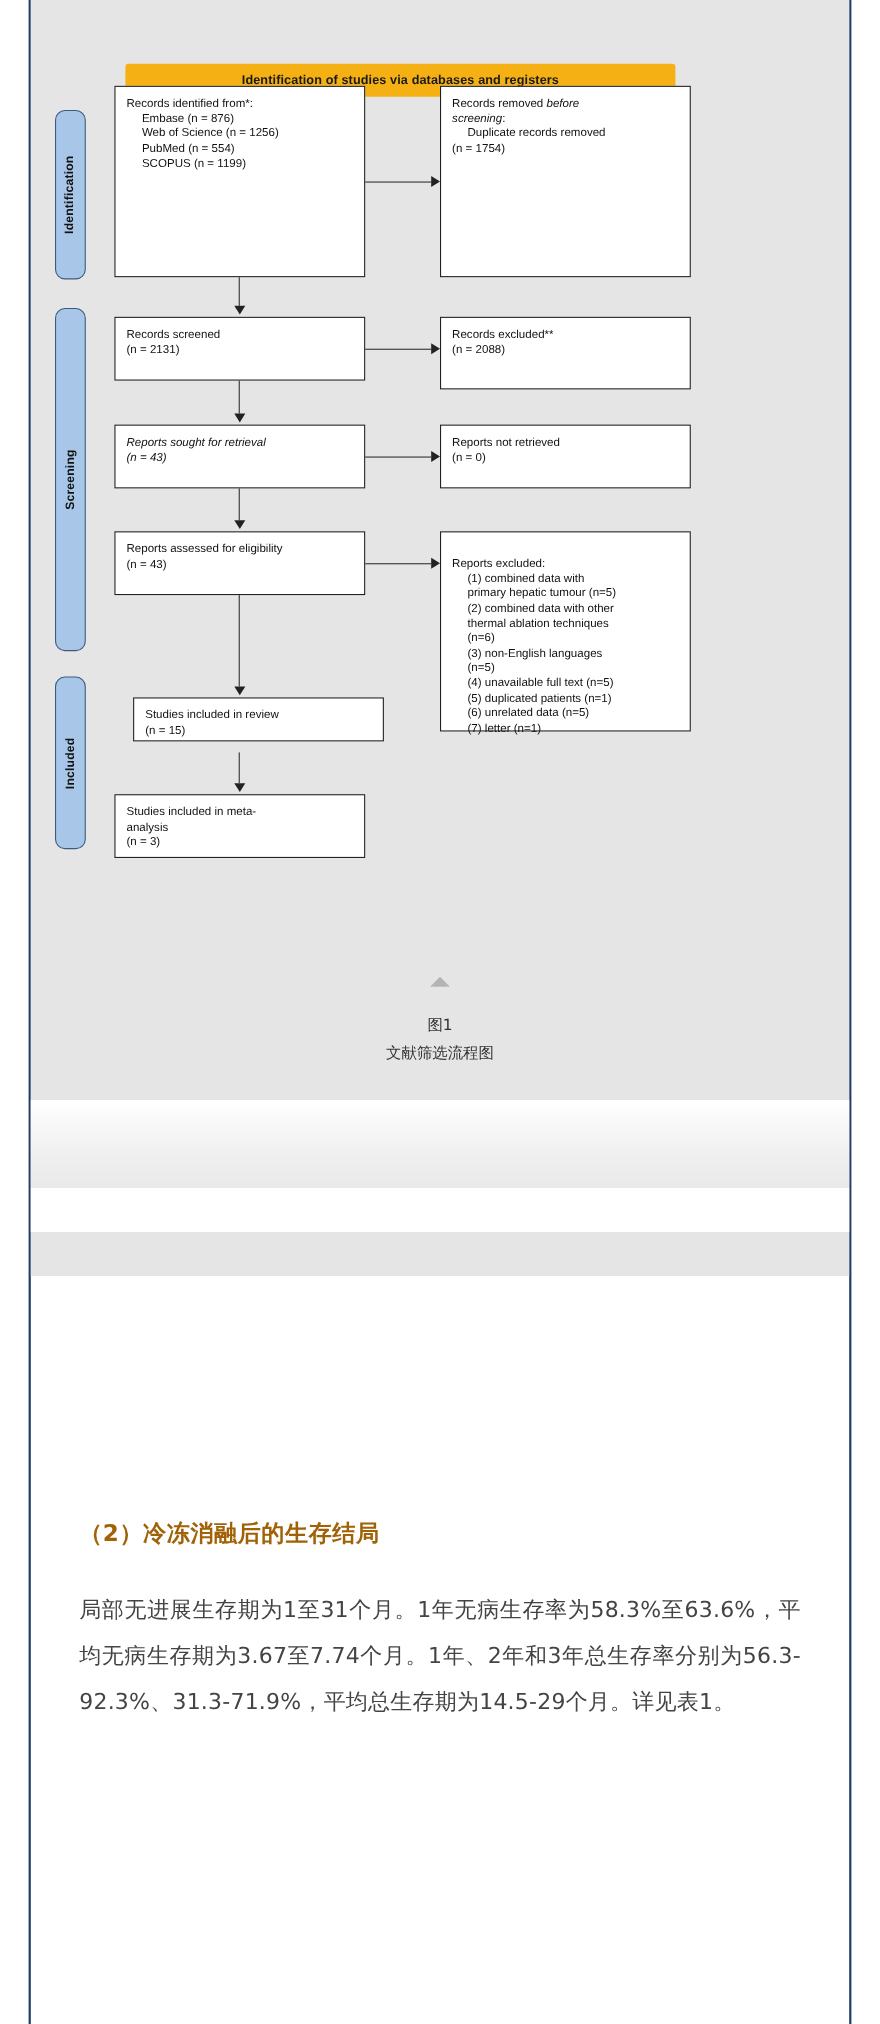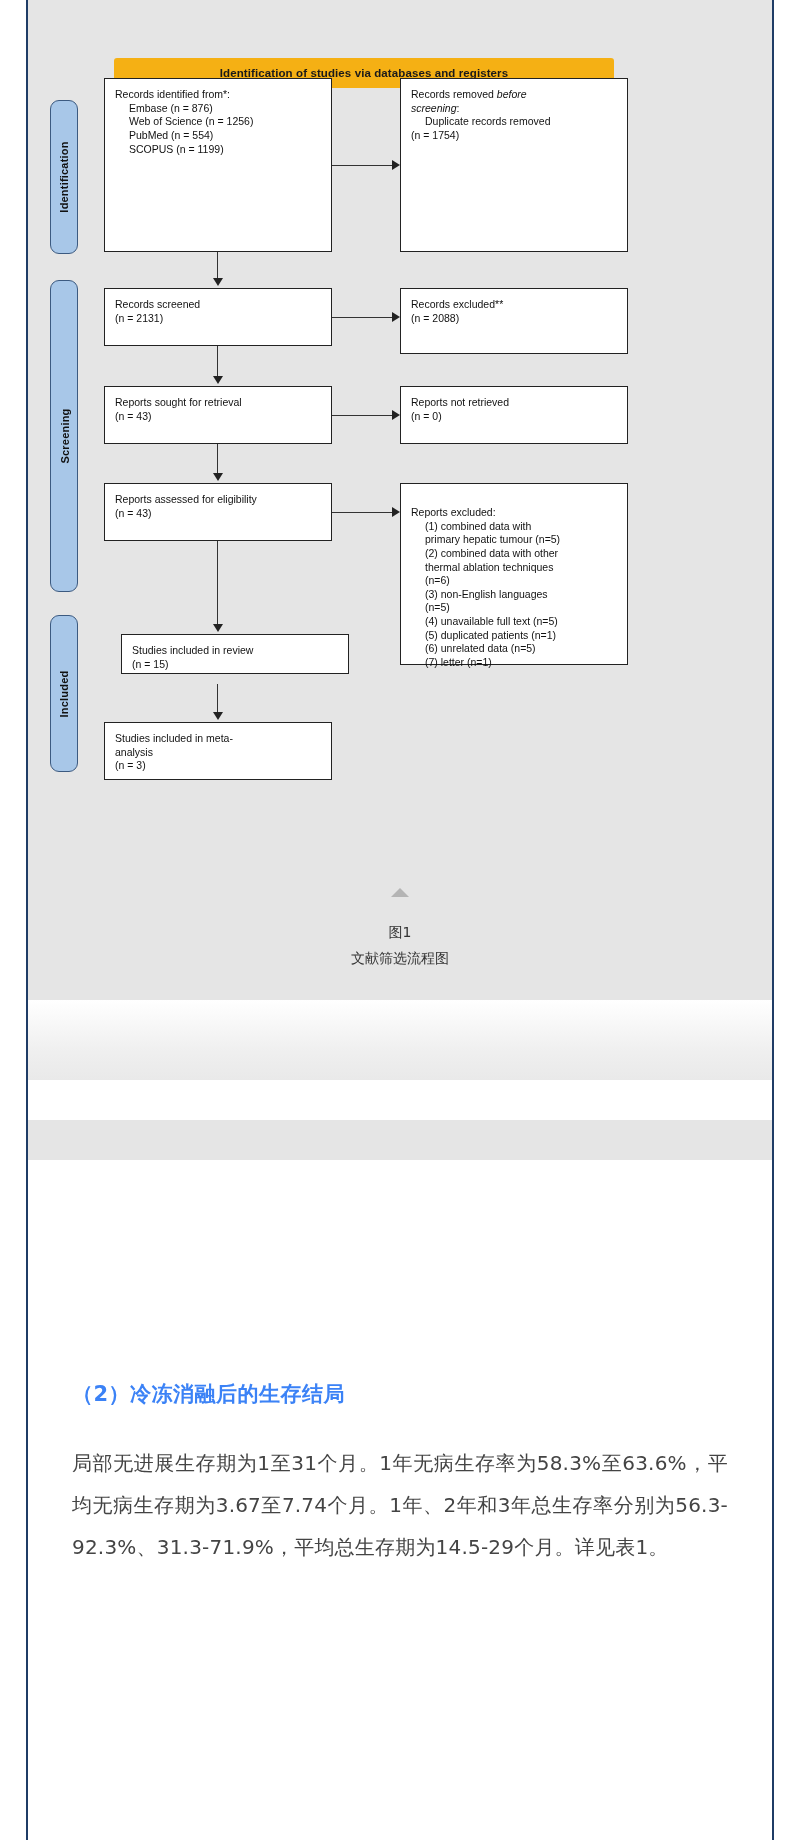--- a/index.html
+++ b/index.html
@@ -105,21 +105,21 @@
     line-height: 1.30;
     color: #111;
   }
   .box .ind { padding-left: 14px; display: block; }
   .box i { font-style: italic; }
 
   .b-identified   { left: 76px;  top: 78px;  width: 228px; height: 174px; }
   .b-removed      { left: 372px; top: 78px;  width: 228px; height: 174px; }
   .b-screened     { left: 76px;  top: 288px; width: 228px; height: 58px;  }
   .b-excluded     { left: 372px; top: 288px; width: 228px; height: 66px;  }
-  .b-sought       { left: 76px;  top: 386px; width: 228px; height: 58px;  }
+  .b-sought       { left: 76px;  top: 386px; width: 228px; height: 58px; font-style: italic;  }
   .b-notretrieved { left: 372px; top: 386px; width: 228px; height: 58px;  }
   .b-assessed     { left: 76px;  top: 483px; width: 228px; height: 58px;  }
   .b-repexcluded  { left: 372px; top: 483px; width: 228px; height: 182px; padding-top: 22px; }
   .b-inreview     { left: 76px;  top: 634px; width: 228px; height: 40px; margin-left: 17px;  }
   .b-inmeta       { left: 76px;  top: 722px; width: 228px; height: 58px;  }
 
   .b-repexcluded .item { display: block; padding-left: 14px; }
   .b-repexcluded .cont { display: block; padding-left: 14px; }
 
   
@@ -197,21 +197,21 @@
     top: 1380px;
     width: 744px;
     padding: 0 44px 0 44px;
     box-sizing: border-box;
     font-family: "DejaVu Sans", "Liberation Sans", sans-serif;
   }
   .article h2 {
     margin: 0 0 34px 0;
     font-size: 21px;
     font-weight: bold;
-    color: #3b82f6;
+    color: #a16207;
     letter-spacing: 0.5px;
   }
   .article p {
     margin: 0;
     font-size: 20px;
     line-height: 2.1;
     color: #444;
     text-align: justify;
     text-justify: inter-ideograph;
     letter-spacing: 0.2px;

